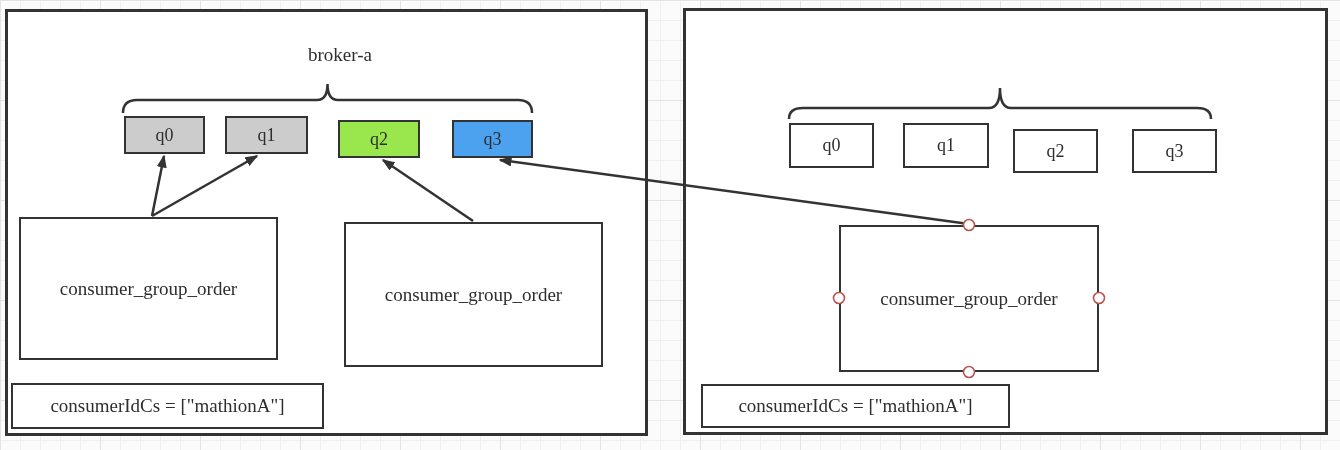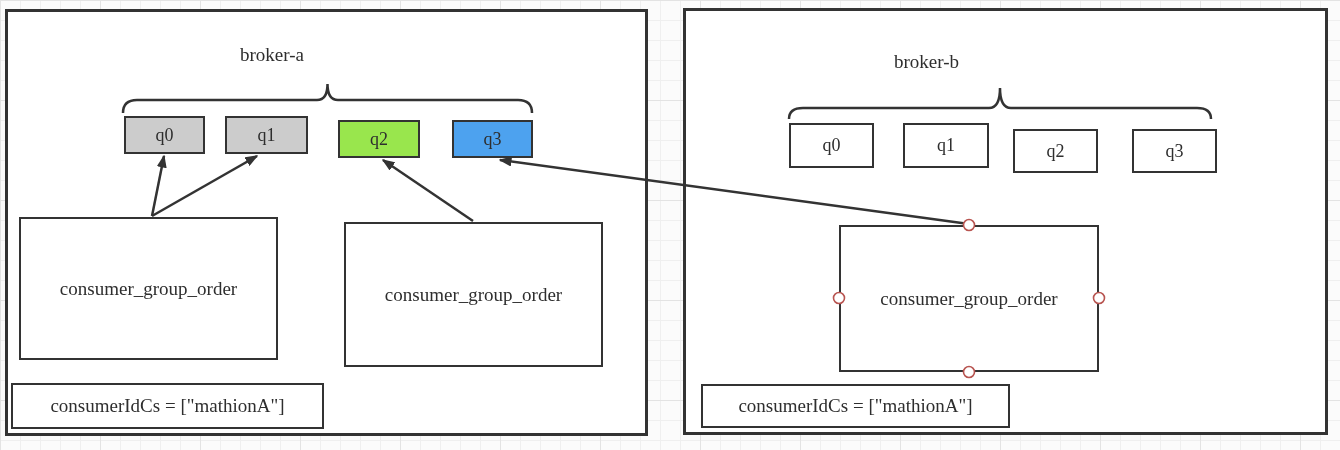--- a/index.html
+++ b/index.html
@@ -18,34 +18,33 @@
     position:absolute;background:#ffffff;border:3px solid #333;box-sizing:border-box;
   }
   .shape{
     position:absolute;box-sizing:border-box;border:2px solid #333;background:#fff;
     display:flex;align-items:center;justify-content:center;text-align:center;
   }
   .queue{font-size:18px;}
   .consumer{font-size:19px;line-height:28px;flex-direction:column;}
   .config{font-size:19px;}
   .title{
-    position:absolute;font-size:19px;white-space:nowrap;
+    position:absolute;font-size:19px;text-align:center;white-space:nowrap;
   }
   #overlay{position:absolute;left:0;top:0;width:1340px;height:450px;}
 </style>
 </head>
 <body>
 
 <div id="canvas">
 
   <div class="panel" style="left:5px;top:9px;width:643px;height:427px;"></div>
   <div class="panel" style="left:683px;top:8px;width:645px;height:427px;"></div>
 
   <div class="title" style="left:240px;top:44px;width:200px;">broker-a</div>
-  <div class="title" style="left:894px;top:51px;width:200px;">broker-b</div>
 
   <div class="shape queue" style="left: 124px; top: 116px; width: 81px; height: 38px; background: rgb(204, 204, 204);">
     <span>q0</span>
   </div>
   <div class="shape queue" style="left: 225px; top: 116px; width: 83px; height: 38px; background: rgb(204, 204, 204);">
     <span>q1</span>
   </div>
   <div class="shape queue" style="left: 338px; top: 120px; width: 82px; height: 38px; background: rgb(153, 230, 77);">
     <span>q2</span>
   </div>

